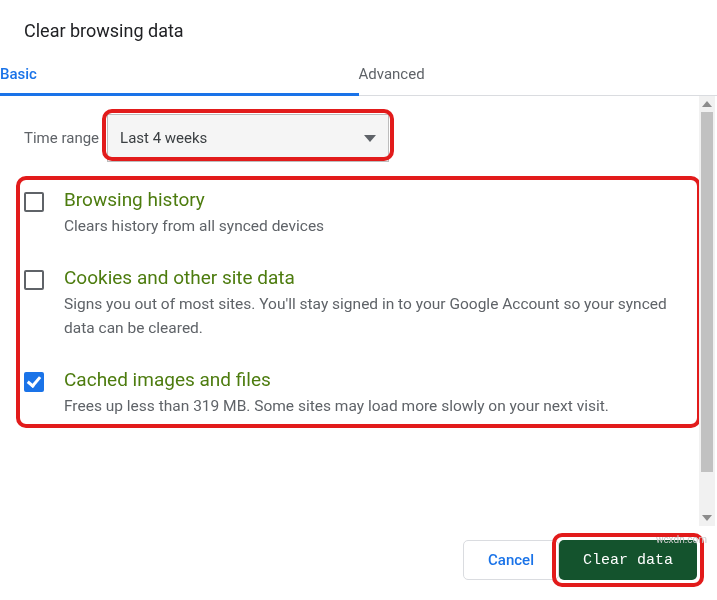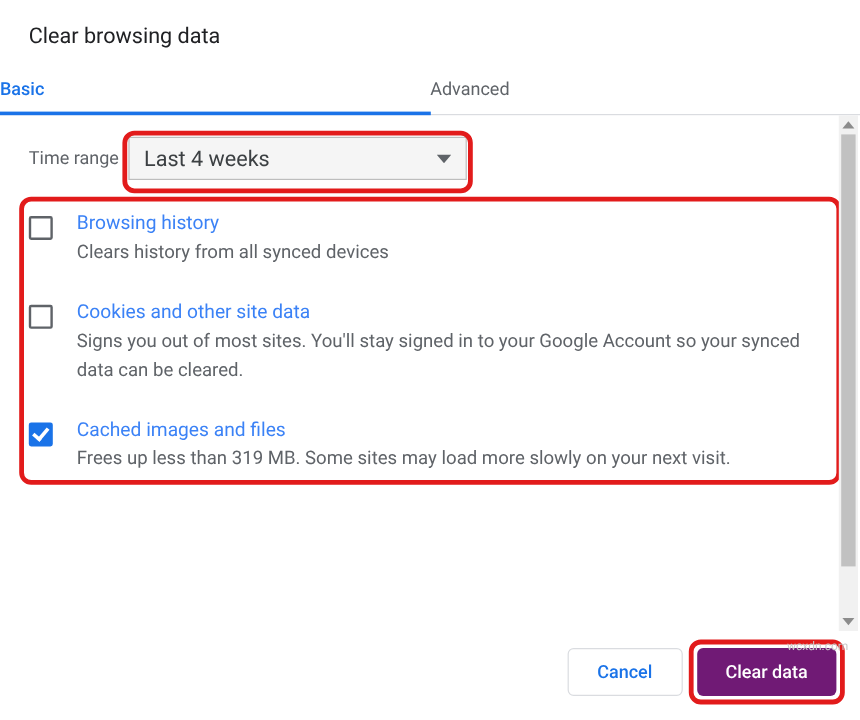--- a/index.html
+++ b/index.html
@@ -51,28 +51,28 @@
 }
 .timerow {
   display: flex;
   align-items: center;
   gap: 8px;
   margin-bottom: 26px;
 }
 .timerow .lbl { color: #5f6368; font-size: 15px; }
 .select {
   width: 282px;
-  height: 36px;
+  height: 48px;
   border: 1px solid #bdbdbd;
   background: #f5f5f5;
   display: flex;
   align-items: center;
   justify-content: space-between;
   padding: 0 12px;
-  font-size: 18px;
+  font-size: 15px;
   color: #3c4043;
   position: relative;
 }
 .select .tri {
   width: 0; height: 0;
   border-left: 6px solid transparent;
   border-right: 6px solid transparent;
   border-top: 7px solid #5f6368;
 }
 .hl-a { position: absolute; border: 4px solid #e21b1b; border-radius: 10px; pointer-events: none; }
@@ -96,42 +96,41 @@
 .cb.checked { background: #1a73e8; border-color: #1a73e8; }
 .cb.checked::after {
   content: "";
   position: absolute;
   left: 4px; top: 0px;
   width: 5px; height: 10px;
   border: solid #fff;
   border-width: 0 3px 3px 0;
   transform: rotate(40deg);
 }
-.optbody .h { font-size: 16px; color: #3b82f6; margin-bottom: 4px; }
+.optbody .h { font-size: 19px; color: #4d7c0f; margin-bottom: 4px; }
 .optbody .d { font-size: 15.5px; color: #5f6368; line-height: 1.5; }
 .footer {
   border-top: 0px solid #dadce0;
   padding: 14px 20px 20px;
   display: flex;
   justify-content: flex-end;
-  gap: 12px;
   position: relative;
   align-items: center;
 }
 .btn {
   height: 40px;
   padding: 0 24px;
   border-radius: 5px;
   font-size: 15px;
   font-weight: 500;
   cursor: pointer;
   display: flex; align-items: center; justify-content: center;
 }
 .btn.cancel { border: 1px solid #dadce0; background: #fff; color: #1a73e8; }
-.btn.primary { border: none; background: #701a75; color: #fff; position: relative; }
+.btn.primary { border: none; background: #14532d; color: #fff; position: relative; font-family: Liberation Mono, monospace; }
 #hl3 { top: -7px; left: -7px; right: -7px; bottom: -7px; width: auto; height: auto; }
 .scrollbar {
   position: absolute;
   right: 2px; top: 0;
   width: 16px;
   bottom: 0;
   background: #f1f1f1;
 }
 .scrollbar .arrow {
   height: 16px; display:flex; align-items:center; justify-content:center;

